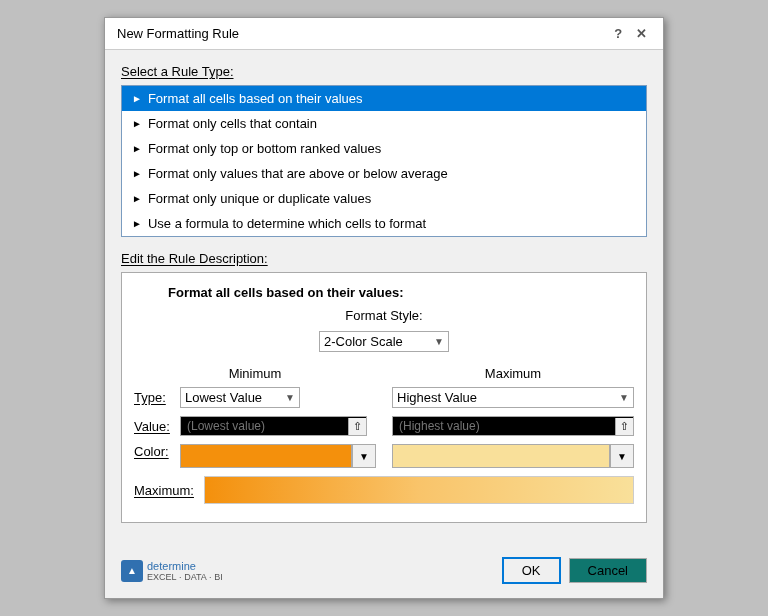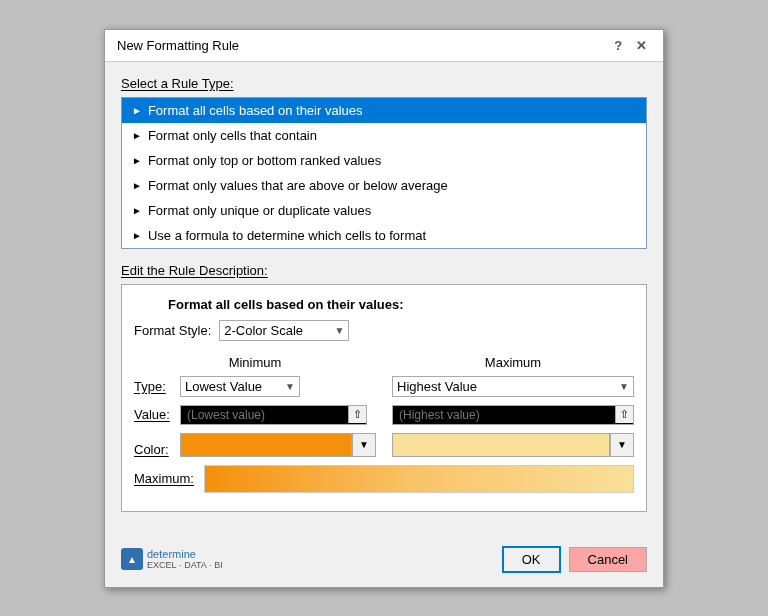--- a/index.html
+++ b/index.html
@@ -86,20 +86,21 @@
       font-weight: bold;
       margin-bottom: 8px;
       font-size: 13px;
       margin-left: 34px;
     }
     .format-style-row {
       display: flex;
       align-items: center;
       gap: 8px;
       margin-bottom: 14px;
+      flex-direction: column;
     }
     .format-style-label {
       font-size: 13px;
     }
     .select-box {
       border: 1px solid #aaa;
       background: #fff;
       padding: 2px 4px;
       font-size: 13px;
       display: flex;
@@ -158,21 +159,21 @@
     }
     .input-btn {
       border-left: 1px solid #aaa;
       background: #f0f0f0;
       padding: 2px 4px;
       cursor: pointer;
       font-size: 11px;
     }
     .color-row {
       display: flex;
-      align-items: flex-end;
+      align-items: flex-start;
       margin-bottom: 8px;
     }
     .color-swatch {
       height: 24px;
       flex: 1;
       border: 1px solid #aaa;
     }
     .color-dropdown {
       border: 1px solid #aaa;
       background: #f0f0f0;
@@ -224,21 +225,21 @@
       display: flex;
       align-items: center;
       justify-content: center;
       color: white;
       font-size: 10px;
     }
     .footer-btn {
       padding: 4px 18px;
       font-size: 13px;
       border: 1px solid #aaa;
-      background: #fca5a5;
+      background: #0f766e;
       cursor: pointer;
     }
     .footer-btn.ok-btn {
       border: 2px solid #0078d7;
       background: #f0f0f0;
     }
   </style>
 </head>
 <body>
 

